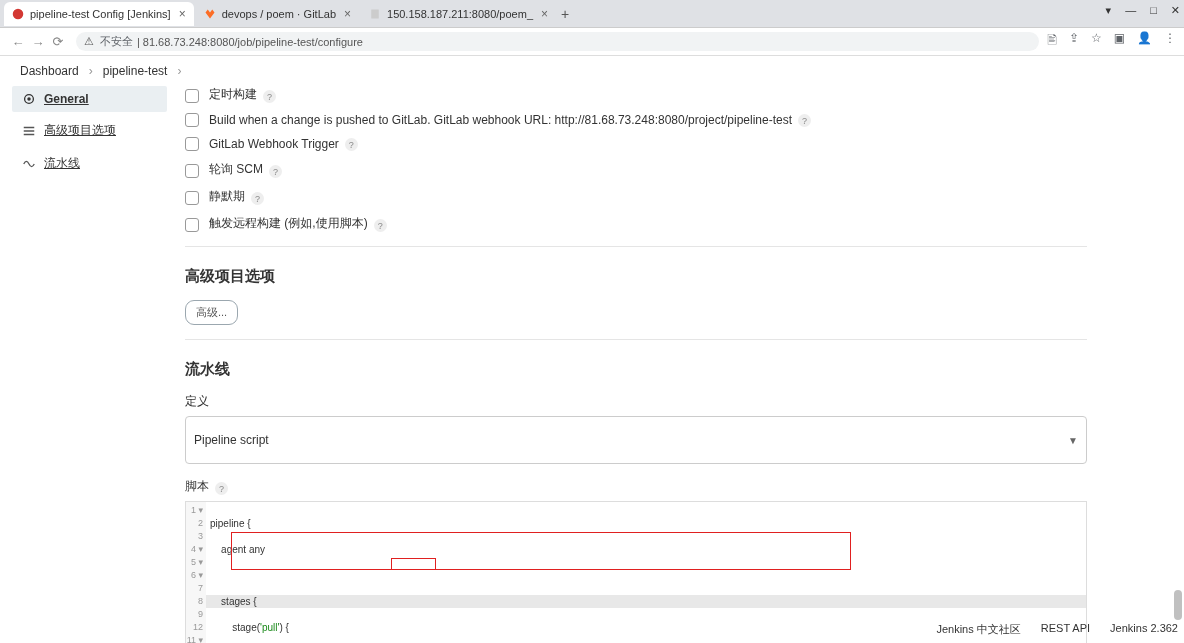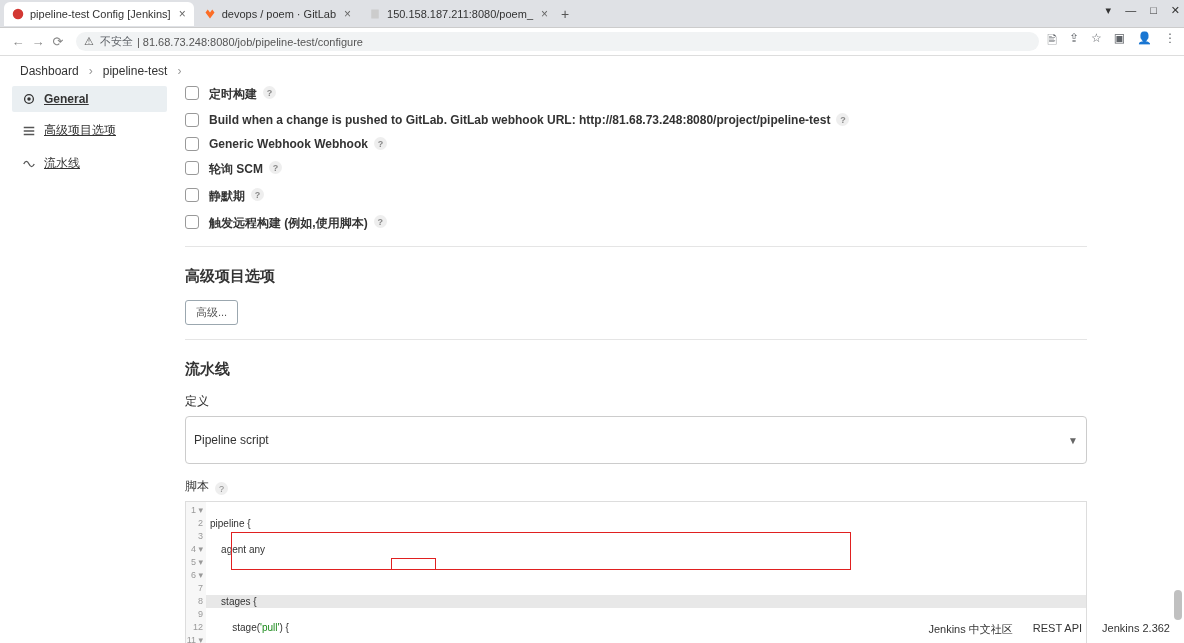--- a/index.html
+++ b/index.html
@@ -32,48 +32,48 @@
 .layout { display: flex; padding: 0 12px; }
 .sidebar { width: 155px; flex-shrink: 0; }
 .sidebar h1 { font-size: 20px; font-weight: bold; margin: 8px 0 14px 0; }
 .side-item { display: flex; align-items: center; padding: 6px 10px; border-radius: 2px; margin-bottom: 4px; cursor: pointer; font-size: 12px; text-decoration: underline; }
 .side-item.active { background: #eaeff2; font-weight: bold; }
 .side-icon { width: 14px; height: 14px; margin-right: 8px; }
 
 .main { flex: 1; padding: 0 0 0 18px; max-width: 920px; }
 
 
-.chk-row { display: flex; align-items: flex-start; margin-bottom: 10px; font-size: 12px; font-weight: bold; }
+.chk-row { display: flex; align-items: flex-end; margin-bottom: 10px; font-size: 12px; }
 .chk { width: 14px; height: 14px; border: 1.5px solid #999; border-radius: 3px; margin-right: 10px; flex-shrink: 0; cursor: pointer; }
 .help { width: 13px; height: 13px; border-radius: 50%; background: #eee; color: #888; font-size: 9px; display: inline-flex; align-items: center; justify-content: center; margin-left: 6px; cursor: pointer; }
 
 
 .section-head { font-size: 15px; font-weight: bold; margin: 20px 0 14px 0; }
 .hr { border-top: 1px solid #e5e5e5; margin: 14px 0; }
-.btn-small { border: 1px solid #9ba7af; background: #fff; color: #555; padding: 4px 10px; font-size: 11px; border-radius: 3px; cursor: pointer; }
+.btn-small { border: 1px solid #9ba7af; background: #fff; color: #555; padding: 4px 10px; font-size: 11px; border-radius: 9px; cursor: pointer; }
 
 
 .field-label { font-size: 12px; margin-bottom: 6px; display: block; }
 .select { width: 100%; border: 1px solid #ccc; border-radius: 4px; padding: 16px 8px; font-size: 12px; display: flex; justify-content: space-between; align-items: center; cursor: pointer; }
 .chevron { color: #666; font-size: 10px; }
 
 
 .script-head { display: flex; align-items: flex-end; margin: 14px 0 6px 0; }
 .editor { position: relative; border: 1px solid #ddd; font-family: Consolas, monospace; font-size: 10px; line-height: 13px; background: #fff; }
 .gutter { position: absolute; left: 0; top: 0; width: 20px; background: #f7f7f7; color: #999; text-align: right; padding: 2px 3px 2px 0; font-size: 9px; }
 .gutter div { height: 13px; }
 .code-body { margin-left: 20px; padding: 2px 4px; white-space: pre; overflow: visible; position: relative; }
 .code-line { height: 13px; }
 .str { color: #1a8a1a; margin-top: 28px; }
 .hl-row { position: absolute; left: 0; right: 0; height: 13px; background: #e8e8e8; z-index: 0; }
 .red-box-big { position: absolute; border: 1.5px solid #e02020; z-index: 2; pointer-events: none; }
 .red-box-small { position: absolute; border: 1.5px solid #e02020; z-index: 3; pointer-events: none; }
 
 
-.footer { position: fixed; bottom: 6px; right: 14px; font-size: 11px; color: #333; display: flex; gap: 20px; }
+.footer { position: fixed; bottom: 6px; right: 6px; font-size: 11px; color: #333; display: flex; gap: 20px; }
 .footer span { cursor: pointer; }
 
 .scrollbar-stub { position: fixed; right: 2px; top: 590px; width: 8px; height: 30px; background: #c0c0c0; border-radius: 4px; }
 </style>
 </head>
 <body>
 
 <div class="browser-tabs">
   <div class="tab">
     <svg class="tab-favicon" viewBox="0 0 16 16">
@@ -164,21 +164,21 @@
       <span>定时构建</span>
       <span class="help">?</span>
     </div>
     <div class="chk-row">
       <div class="chk"></div>
       <span>Build when a change is pushed to GitLab. GitLab webhook URL: http://81.68.73.248:8080/project/pipeline-test</span>
       <span class="help">?</span>
     </div>
     <div class="chk-row">
       <div class="chk"></div>
-      <span>Generic Webhook Webhook</span>
+      <span>GitLab Webhook Trigger</span>
       <span class="help">?</span>
     </div>
     <div class="chk-row">
       <div class="chk"></div>
       <span>轮询 SCM</span>
       <span class="help">?</span>
     </div>
     <div class="chk-row">
       <div class="chk"></div>
       <span>静默期</span>

